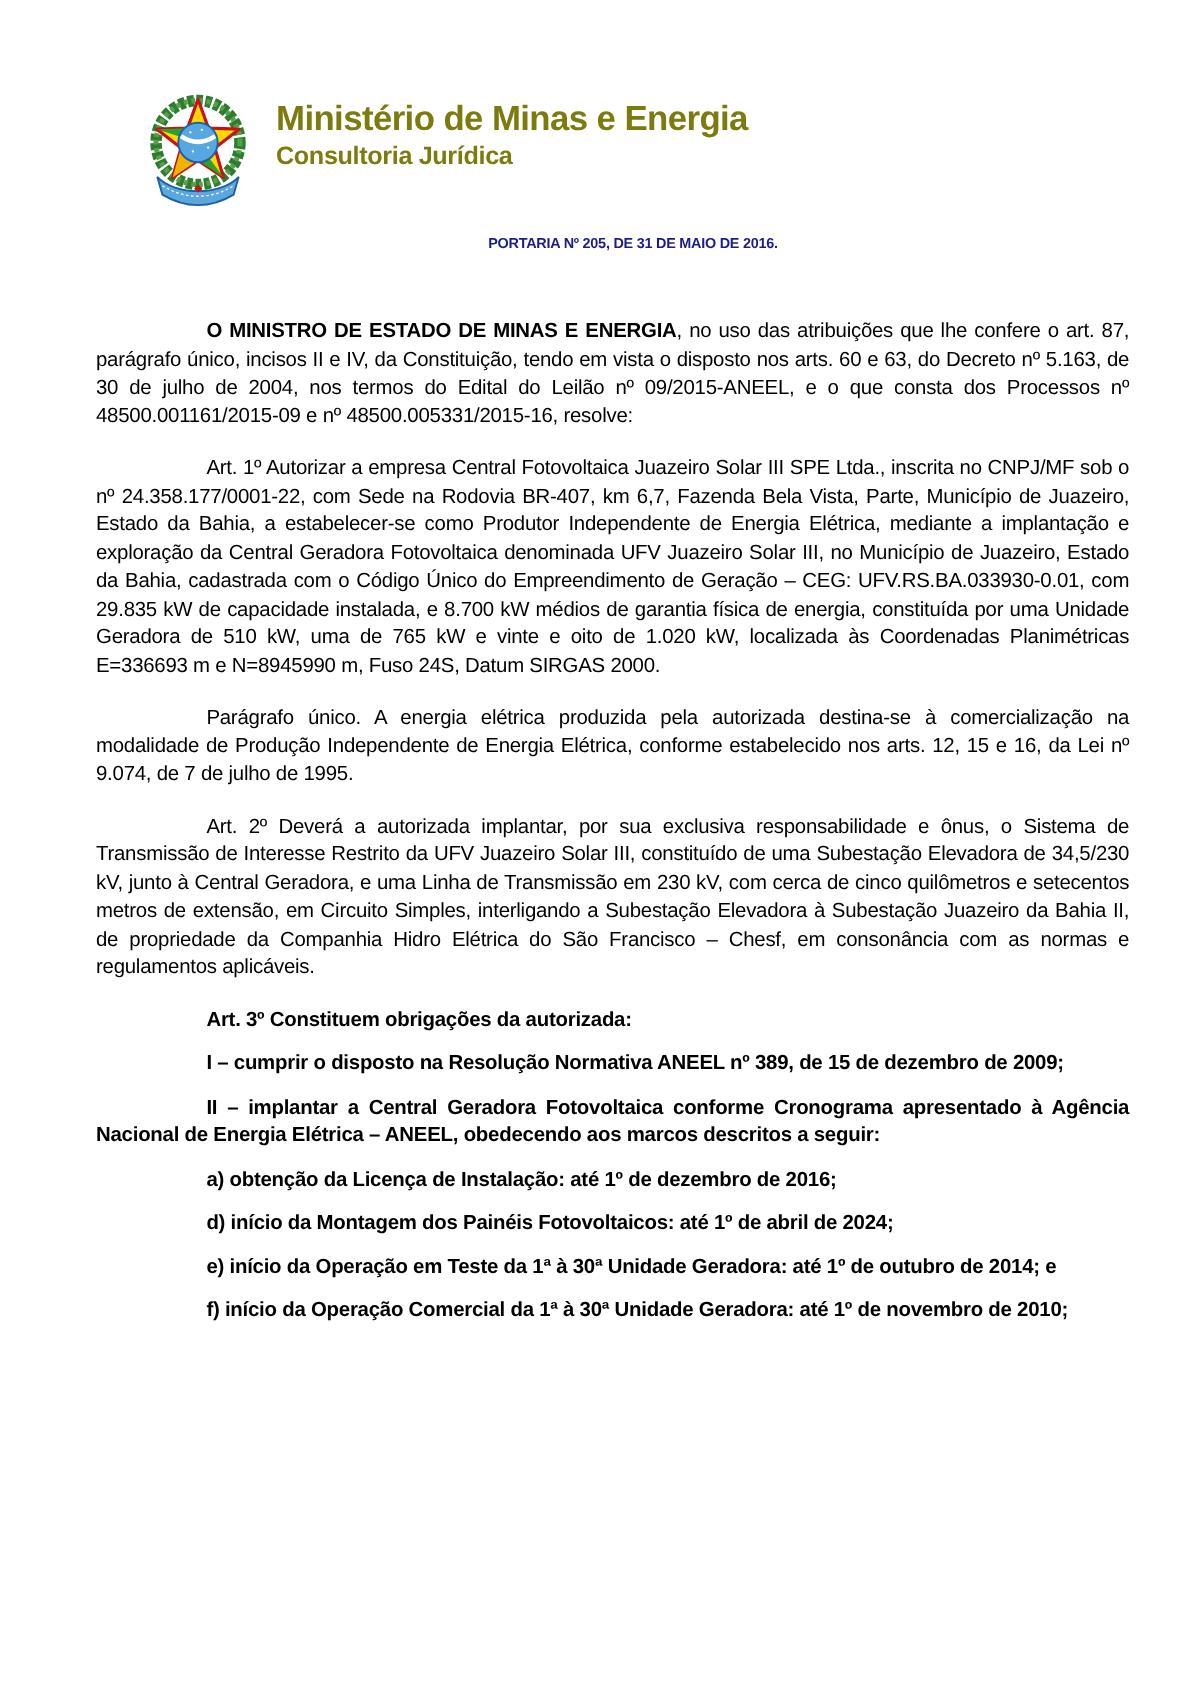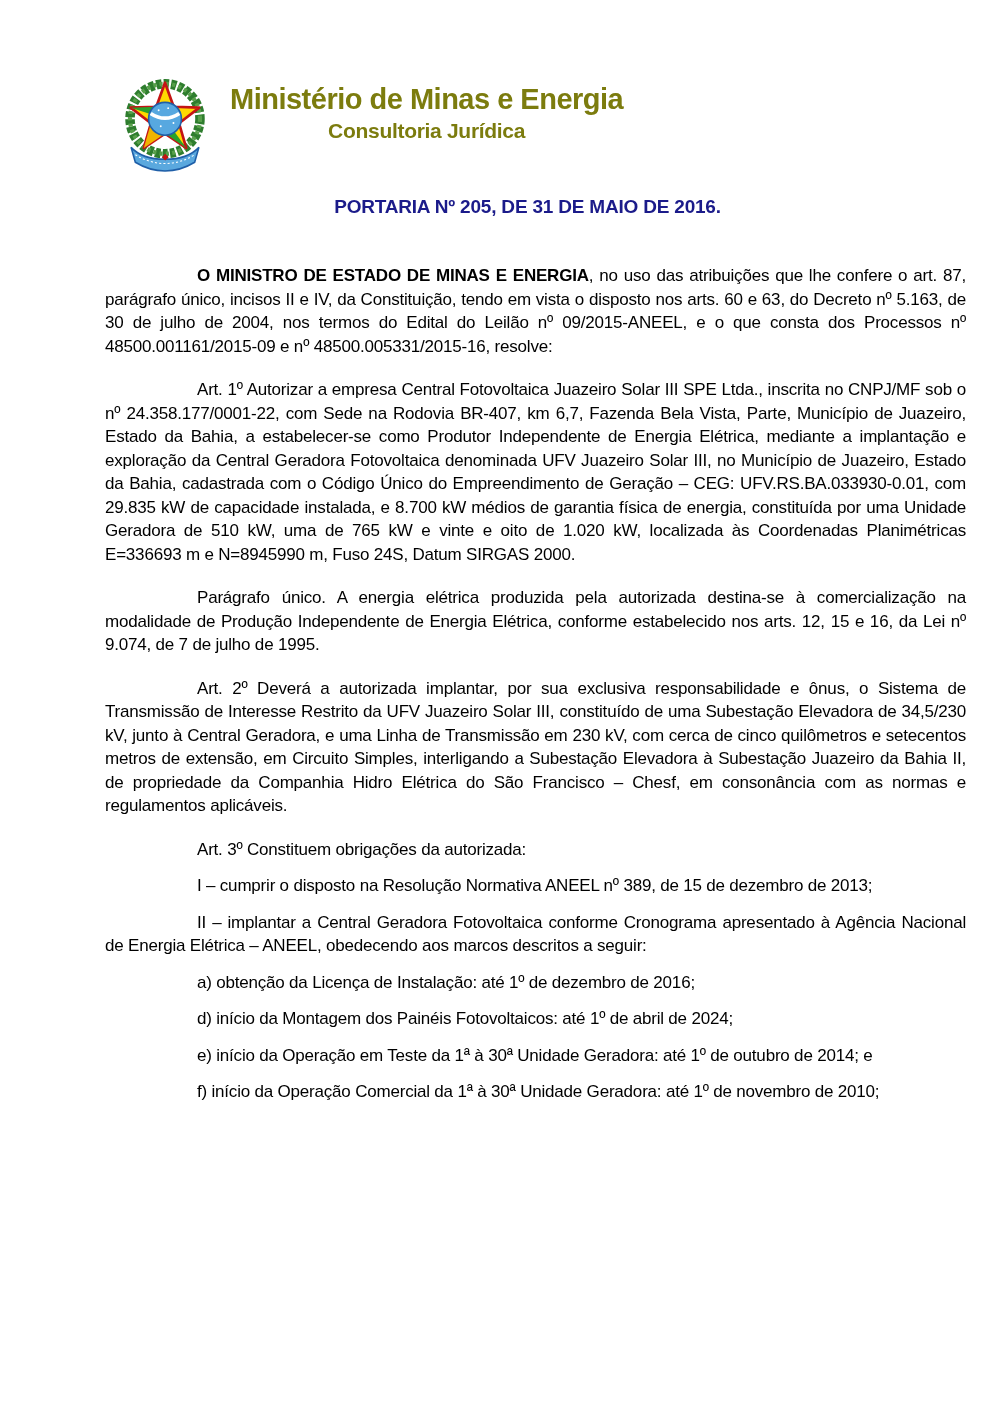--- a/index.html
+++ b/index.html
@@ -39,50 +39,50 @@
     letter-spacing: -0.5px;
     color: #7c7c0e;
     line-height: 1.1;
   }
   .department {
     font-size: 21px;
     font-weight: bold;
     letter-spacing: -0.3px;
     color: #7c7c0e;
     margin-top: 3px;
-    text-align: center;
   }
   .doc-title {
     position: absolute;
     top: 196px;
     left: 97px;
     width: 861px;
     margin: 0;
     text-align: center;
-    font-size: 19px;
+    font-size: 12px;
     font-weight: bold;
     letter-spacing: -0.2px;
     color: #1b1b8a;
   }
   .content {
     position: absolute;
     top: 264px;
-    left: 105px;
+    left: 80px;
     width: 861px;
     font-size: 17px;
     line-height: 23.5px;
     text-align: justify;
     letter-spacing: -0.2px;
   }
   .content p {
     margin: 0 0 20px 0;
     text-indent: 92px;
   }
   .content p.tight {
     margin-bottom: 13px;
+    font-weight: bold;
   }
   .bold {
     font-weight: bold;
   }
 </style>
 </head>
 <body>
 
 <div class="page">
 
@@ -117,21 +117,21 @@
   </header>
 
   <h1 class="doc-title">PORTARIA Nº 205, DE 31 DE MAIO DE 2016.</h1>
 
   <main class="content">
     <p><span class="bold">O MINISTRO DE ESTADO DE MINAS E ENERGIA</span><span>, no uso das atribuições que lhe confere o art. 87, parágrafo único, incisos II e IV, da Constituição, tendo em vista o disposto nos arts. 60 e 63, do Decreto nº 5.163, de 30 de julho de 2004, nos termos do Edital do Leilão nº 09/2015-ANEEL, e o que consta dos Processos nº 48500.001161/2015-09 e nº 48500.005331/2015-16, resolve:</span></p>
     <p>Art. 1º Autorizar a empresa Central Fotovoltaica Juazeiro Solar III SPE Ltda., inscrita no CNPJ/MF sob o nº 24.358.177/0001-22, com Sede na Rodovia BR-407, km 6,7, Fazenda Bela Vista, Parte, Município de Juazeiro, Estado da Bahia, a estabelecer-se como Produtor Independente de Energia Elétrica, mediante a implantação e exploração da Central Geradora Fotovoltaica denominada UFV Juazeiro Solar III, no Município de Juazeiro, Estado da Bahia, cadastrada com o Código Único do Empreendimento de Geração – CEG: UFV.RS.BA.033930-0.01, com 29.835 kW de capacidade instalada, e 8.700 kW médios de garantia física de energia, constituída por uma Unidade Geradora de 510 kW, uma de 765 kW e vinte e oito de 1.020 kW, localizada às Coordenadas Planimétricas E=336693 m e N=8945990 m, Fuso 24S, Datum SIRGAS 2000.</p>
     <p>Parágrafo único. A energia elétrica produzida pela autorizada destina-se à comercialização na modalidade de Produção Independente de Energia Elétrica, conforme estabelecido nos arts. 12, 15 e 16, da Lei nº 9.074, de 7 de julho de 1995.</p>
     <p>Art. 2º Deverá a autorizada implantar, por sua exclusiva responsabilidade e ônus, o Sistema de Transmissão de Interesse Restrito da UFV Juazeiro Solar III, constituído de uma Subestação Elevadora de 34,5/230 kV, junto à Central Geradora, e uma Linha de Transmissão em 230 kV, com cerca de cinco quilômetros e setecentos metros de extensão, em Circuito Simples, interligando a Subestação Elevadora à Subestação Juazeiro da Bahia II, de propriedade da Companhia Hidro Elétrica do São Francisco – Chesf, em consonância com as normas e regulamentos aplicáveis.</p>
     <p class="tight">Art. 3º Constituem obrigações da autorizada:</p>
-    <p class="tight">I – cumprir o disposto na Resolução Normativa ANEEL nº 389, de 15 de dezembro de 2013;</p>
+    <p class="tight">I – cumprir o disposto na Resolução Normativa ANEEL nº 389, de 15 de dezembro de 2009;</p>
     <p class="tight">II – implantar a Central Geradora Fotovoltaica conforme Cronograma apresentado à Agência Nacional de Energia Elétrica – ANEEL, obedecendo aos marcos descritos a seguir:</p>
     <p class="tight">a) obtenção da Licença de Instalação: até 1º de dezembro de 2016;</p>
     <p class="tight">d) início da Montagem dos Painéis Fotovoltaicos: até 1º de abril de 2024;</p>
     <p class="tight">e) início da Operação em Teste da 1ª à 30ª Unidade Geradora: até 1º de outubro de 2014; e</p>
     <p class="tight">f) início da Operação Comercial da 1ª à 30ª Unidade Geradora: até 1º de novembro de 2010;</p>
   </main>
 
 </div>
 
 </body></html>

